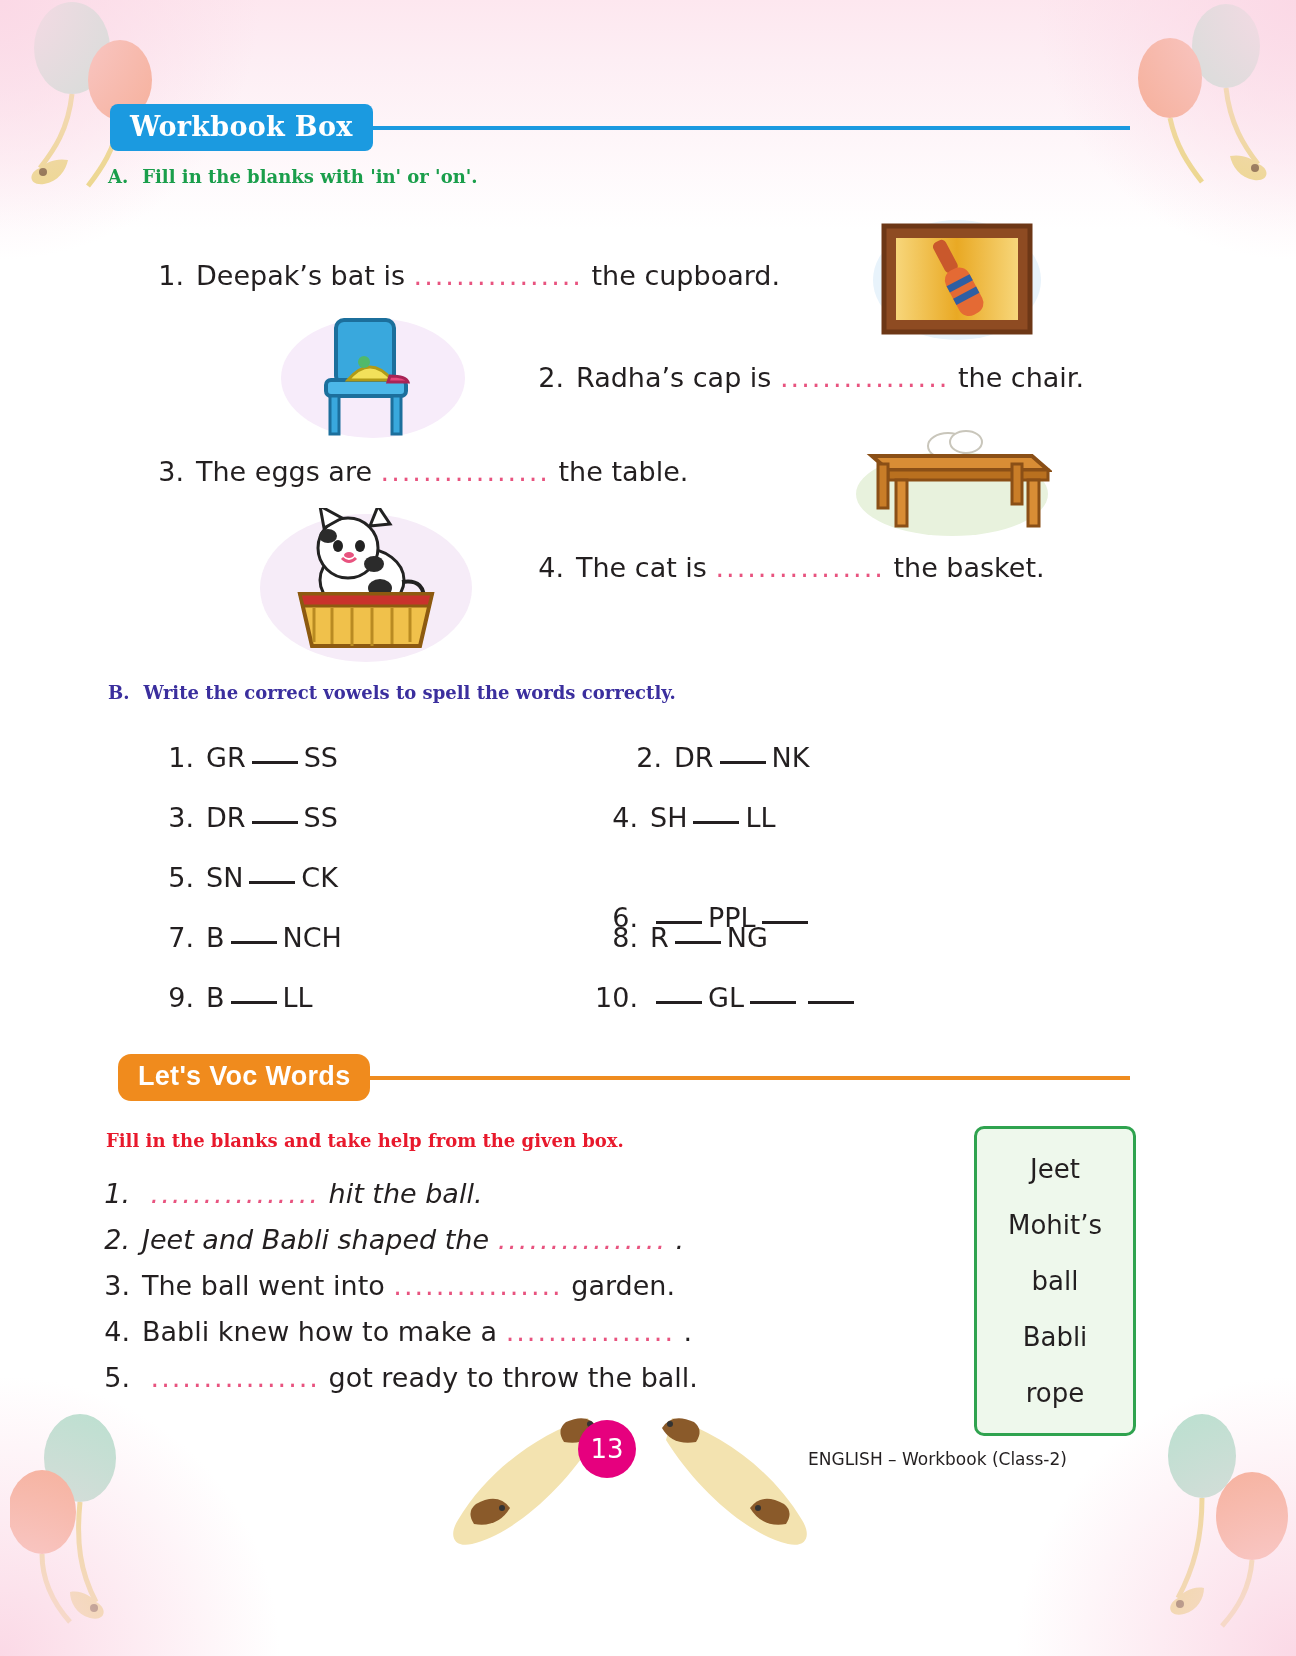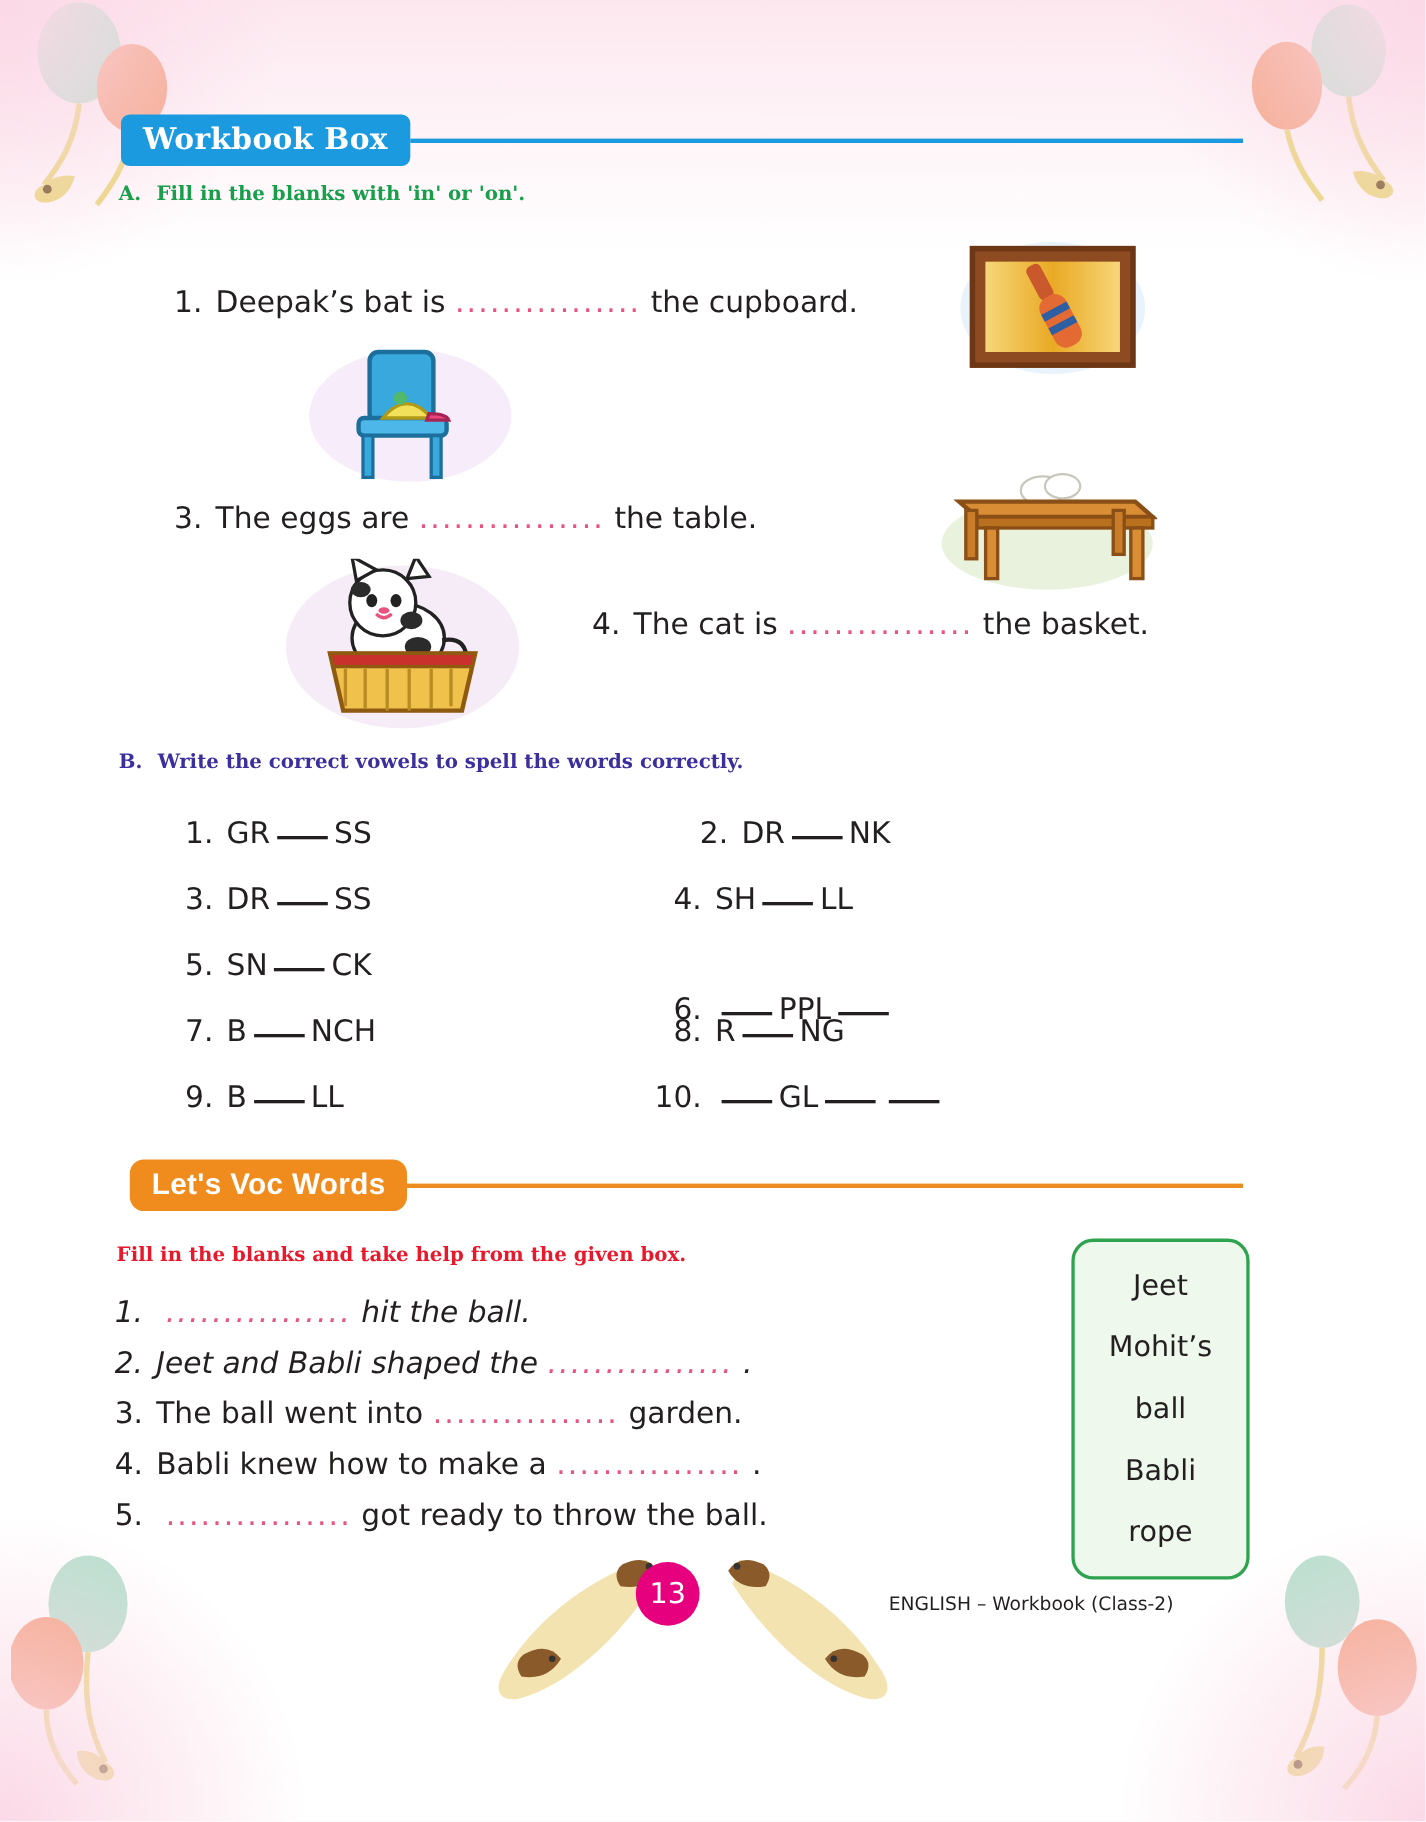--- a/index.html
+++ b/index.html
@@ -101,21 +101,21 @@
     border-bottom: 3px solid #231f20;
     width: 46px;
     margin: 0 6px;
     vertical-align: 3px;
   }
 
   
   .word-box {
     position: absolute;
     border: 3px solid #2fa34f;
-    border-radius: 20px;
+    border-radius: 10px;
     background: #eef8ec;
     display: flex;
     flex-direction: column;
     align-items: center;
     justify-content: space-around;
     padding: 12px 0;
   }
   .word-box div {
     font-size: 26px;
     color: #231f20;
@@ -232,20 +232,25 @@
       <ellipse cx="95" cy="68" rx="92" ry="60" fill="#f7ecfa"></ellipse>
       <rect x="58" y="10" width="58" height="64" rx="8" fill="#39a8dd" stroke="#1c6f9c" stroke-width="4"></rect>
       <rect x="48" y="70" width="80" height="16" rx="5" fill="#4cb7e8" stroke="#1c6f9c" stroke-width="4"></rect>
       <rect x="52" y="86" width="9" height="38" fill="#39a8dd" stroke="#1c6f9c" stroke-width="3"></rect>
       <rect x="114" y="86" width="9" height="38" fill="#39a8dd" stroke="#1c6f9c" stroke-width="3"></rect>
       <path d="M70 70 q22 -26 44 0 z" fill="#f2e05a" stroke="#b09a17" stroke-width="3"></path>
       <path d="M112 66 q16 0 18 6 l-20 0 z" fill="#e8467c" stroke="#a82456" stroke-width="3"></path>
       <circle cx="86" cy="52" r="6" fill="#50b96b"></circle>
     </svg>
 
+    <div class="item" style="left:538px; top:362px;">
+      <span class="num" style="width:26px;">2.</span><span>Radha’s cap is</span>
+      <span class="blank-dots">................</span>
+      <span>the chair.</span>
+    </div>
 
     <div class="item" style="left:158px; top:456px;">
       <span class="num" style="width:26px;">3.</span><span>The eggs are</span>
       <span class="blank-dots">................</span>
       <span>the table.</span>
     </div>
 
     <svg class="illus" style="left:852px; top:408px;" width="200" height="130" viewBox="0 0 200 130">
       <ellipse cx="100" cy="86" rx="96" ry="42" fill="#e8f2dd"></ellipse>
       <ellipse cx="96" cy="38" rx="20" ry="13" fill="#ffffff" stroke="#c9c6bb" stroke-width="2"></ellipse>

